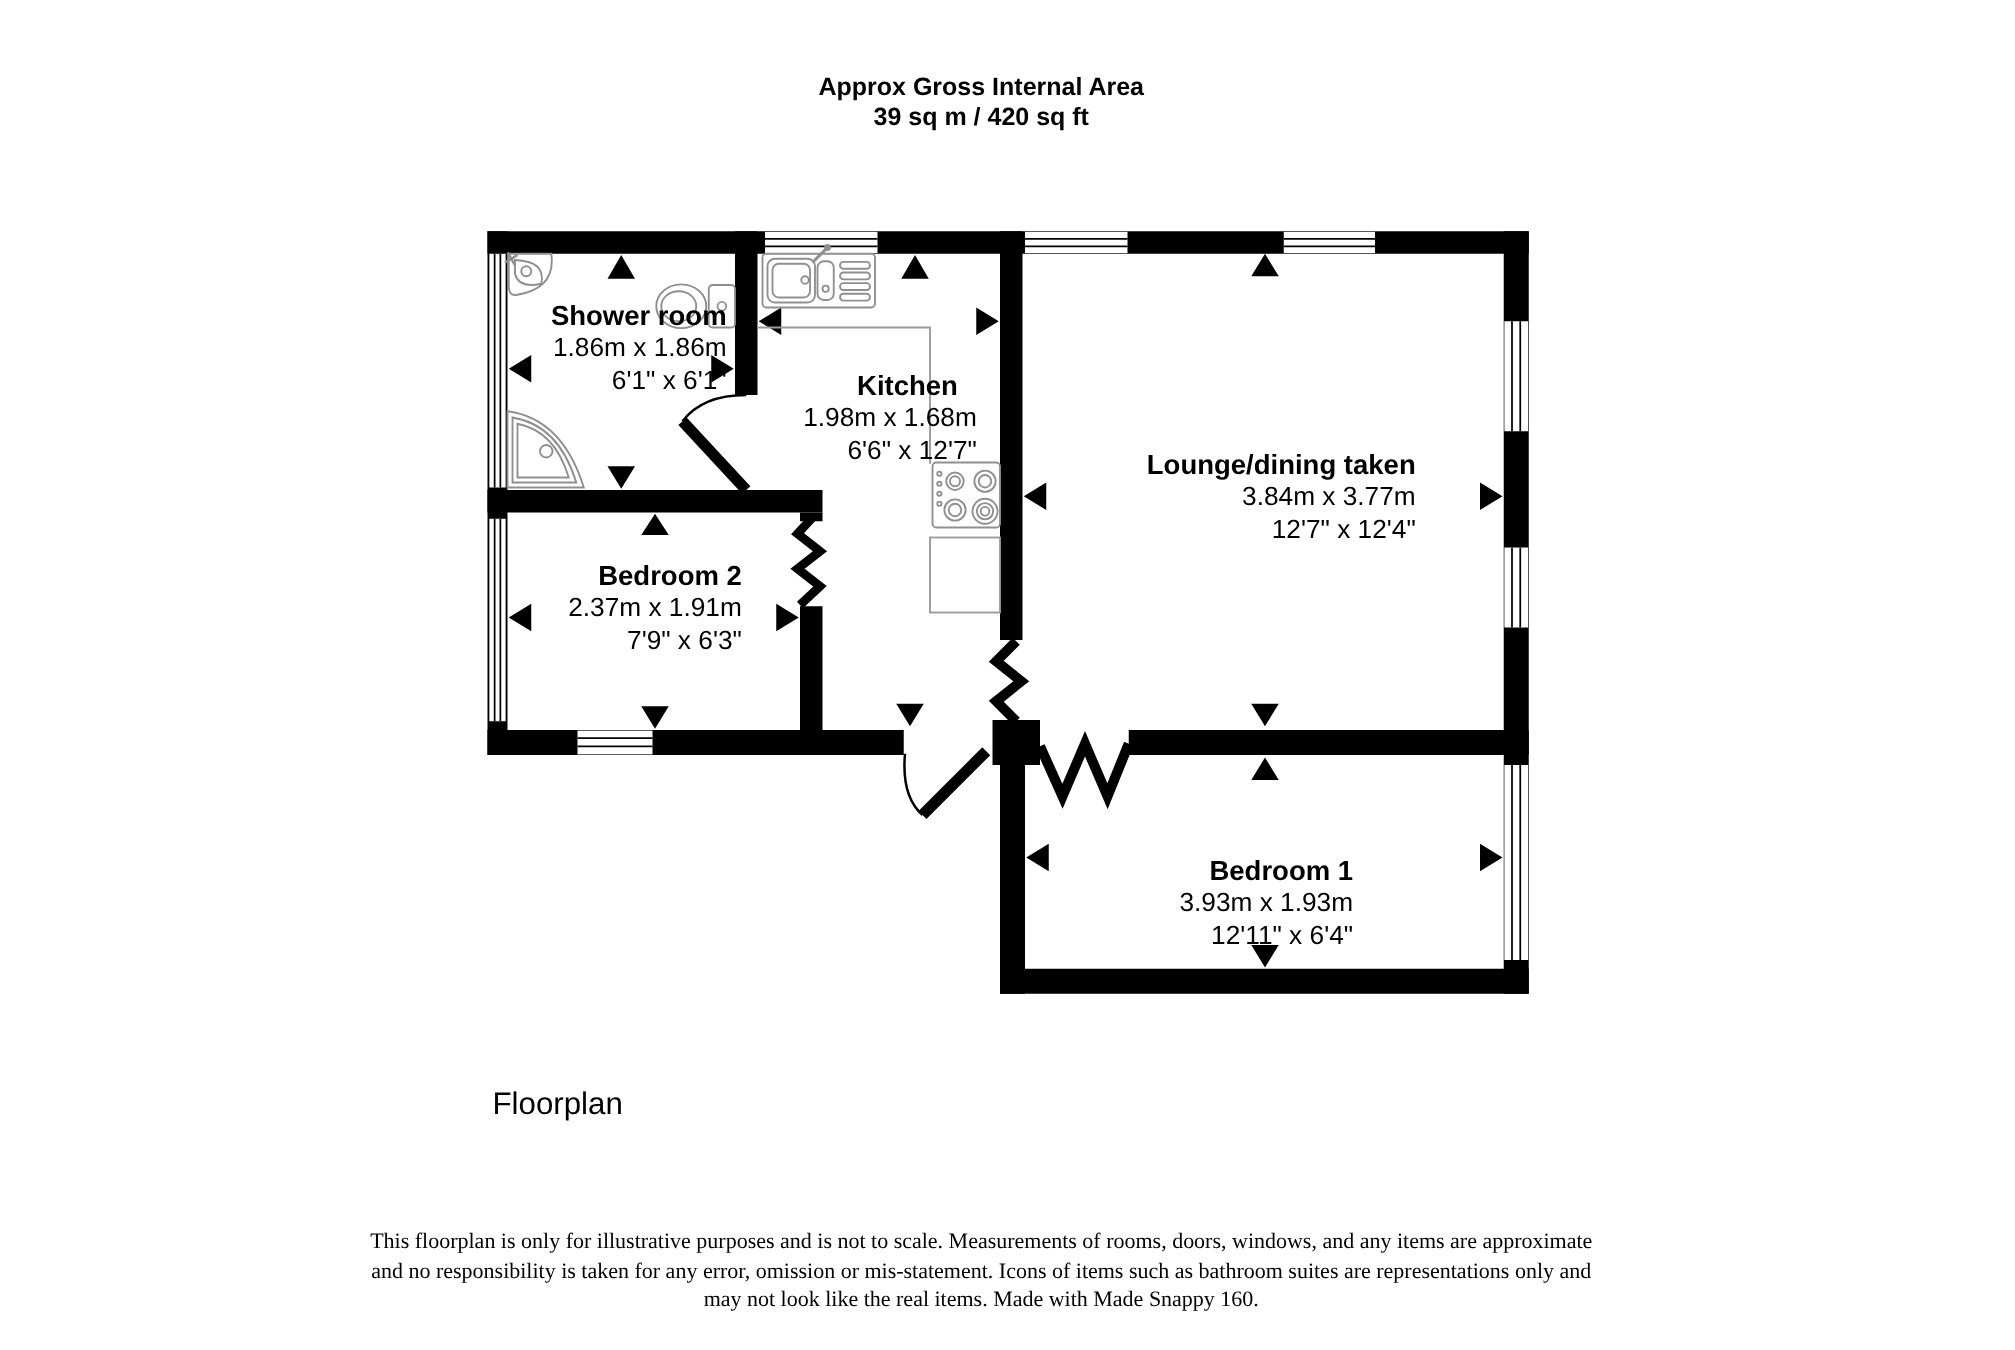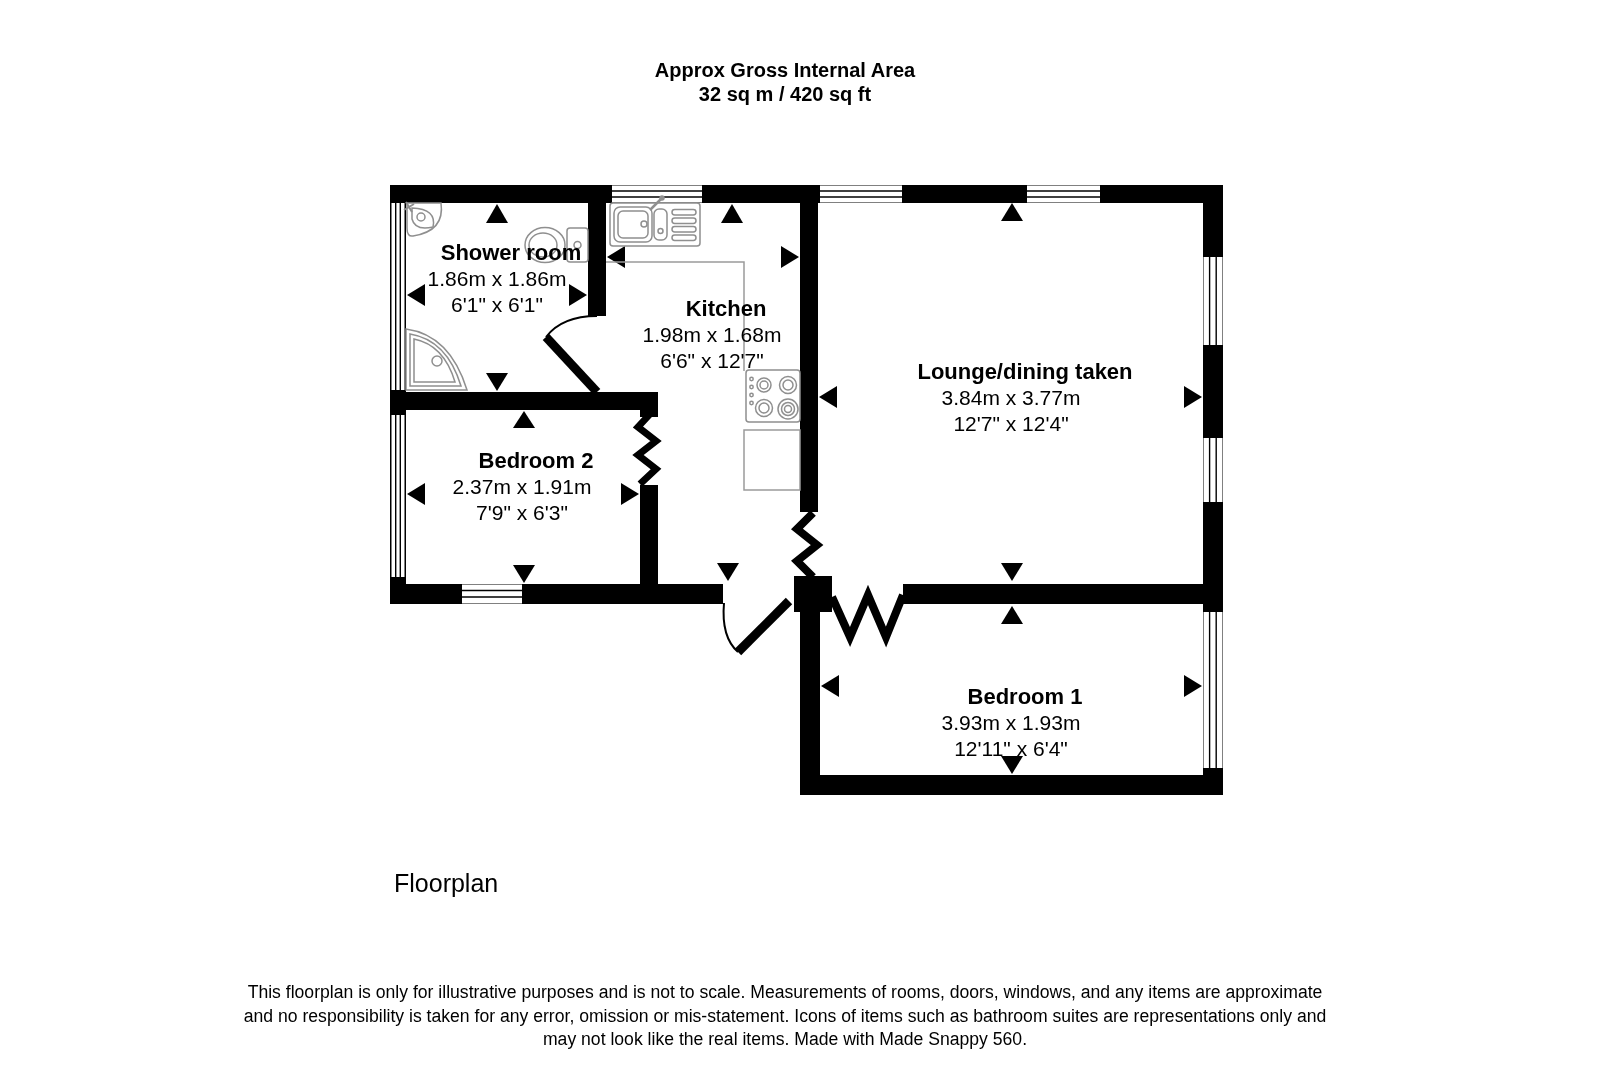--- a/index.html
+++ b/index.html
@@ -28,43 +28,43 @@
     white-space:nowrap;
     font-size:21px;
     line-height:26px;
   }
   .room-label .room-name{
     display:block;
     font-weight:bold;
     font-size:22px;
     margin-left:28px;
   }
-  .room-label .room-dim{display:block;}
+  .room-label .room-dim{display:block;text-align:right;}
   .caption{
     left:394px;top:868px;
     font-size:25px;
     line-height:30px;
   }
   .disclaimer{
     left:785px;top:981px;
     transform:translateX(-50%);
     text-align:center;
     font-size:17.6px;
     line-height:23.5px;
   }
-  .disclaimer div{white-space:nowrap;}
+  .disclaimer div{white-space:nowrap;font-family:Liberation Serif, serif;}
 </style>
 </head>
 <body>
 
 <div class="page">
 
   <div class="abs title-block">
     <div>Approx Gross Internal Area</div>
-    <div>32 sq m / 420 sq ft</div>
+    <div>39 sq m / 420 sq ft</div>
   </div>
 
   <svg class="abs floorplan-svg" width="1612" height="1080" viewBox="0 0 1612 1080">
 
     <g fill="#000000">
       <rect x="390" y="185" width="833" height="18"></rect>
       <rect x="390" y="185" width="16" height="419"></rect>
       <rect x="1203" y="185" width="20" height="610"></rect>
       <rect x="588" y="185" width="18" height="131"></rect>
       <rect x="390" y="392" width="268" height="18"></rect>
@@ -261,16 +261,16 @@
     <span class="room-name">Bedroom 1</span>
     <span class="room-dim">3.93m x 1.93m</span>
     <span class="room-dim">12'11" x 6'4"</span>
   </div>
 
   <div class="abs caption">Floorplan</div>
 
   <div class="abs disclaimer">
     <div>This floorplan is only for illustrative purposes and is not to scale. Measurements of rooms, doors, windows, and any items are approximate</div>
     <div>and no responsibility is taken for any error, omission or mis-statement. Icons of items such as bathroom suites are representations only and</div>
-    <div>may not look like the real items. Made with Made Snappy 560.</div>
+    <div>may not look like the real items. Made with Made Snappy 160.</div>
   </div>
 
 </div>
 
 </body></html>

